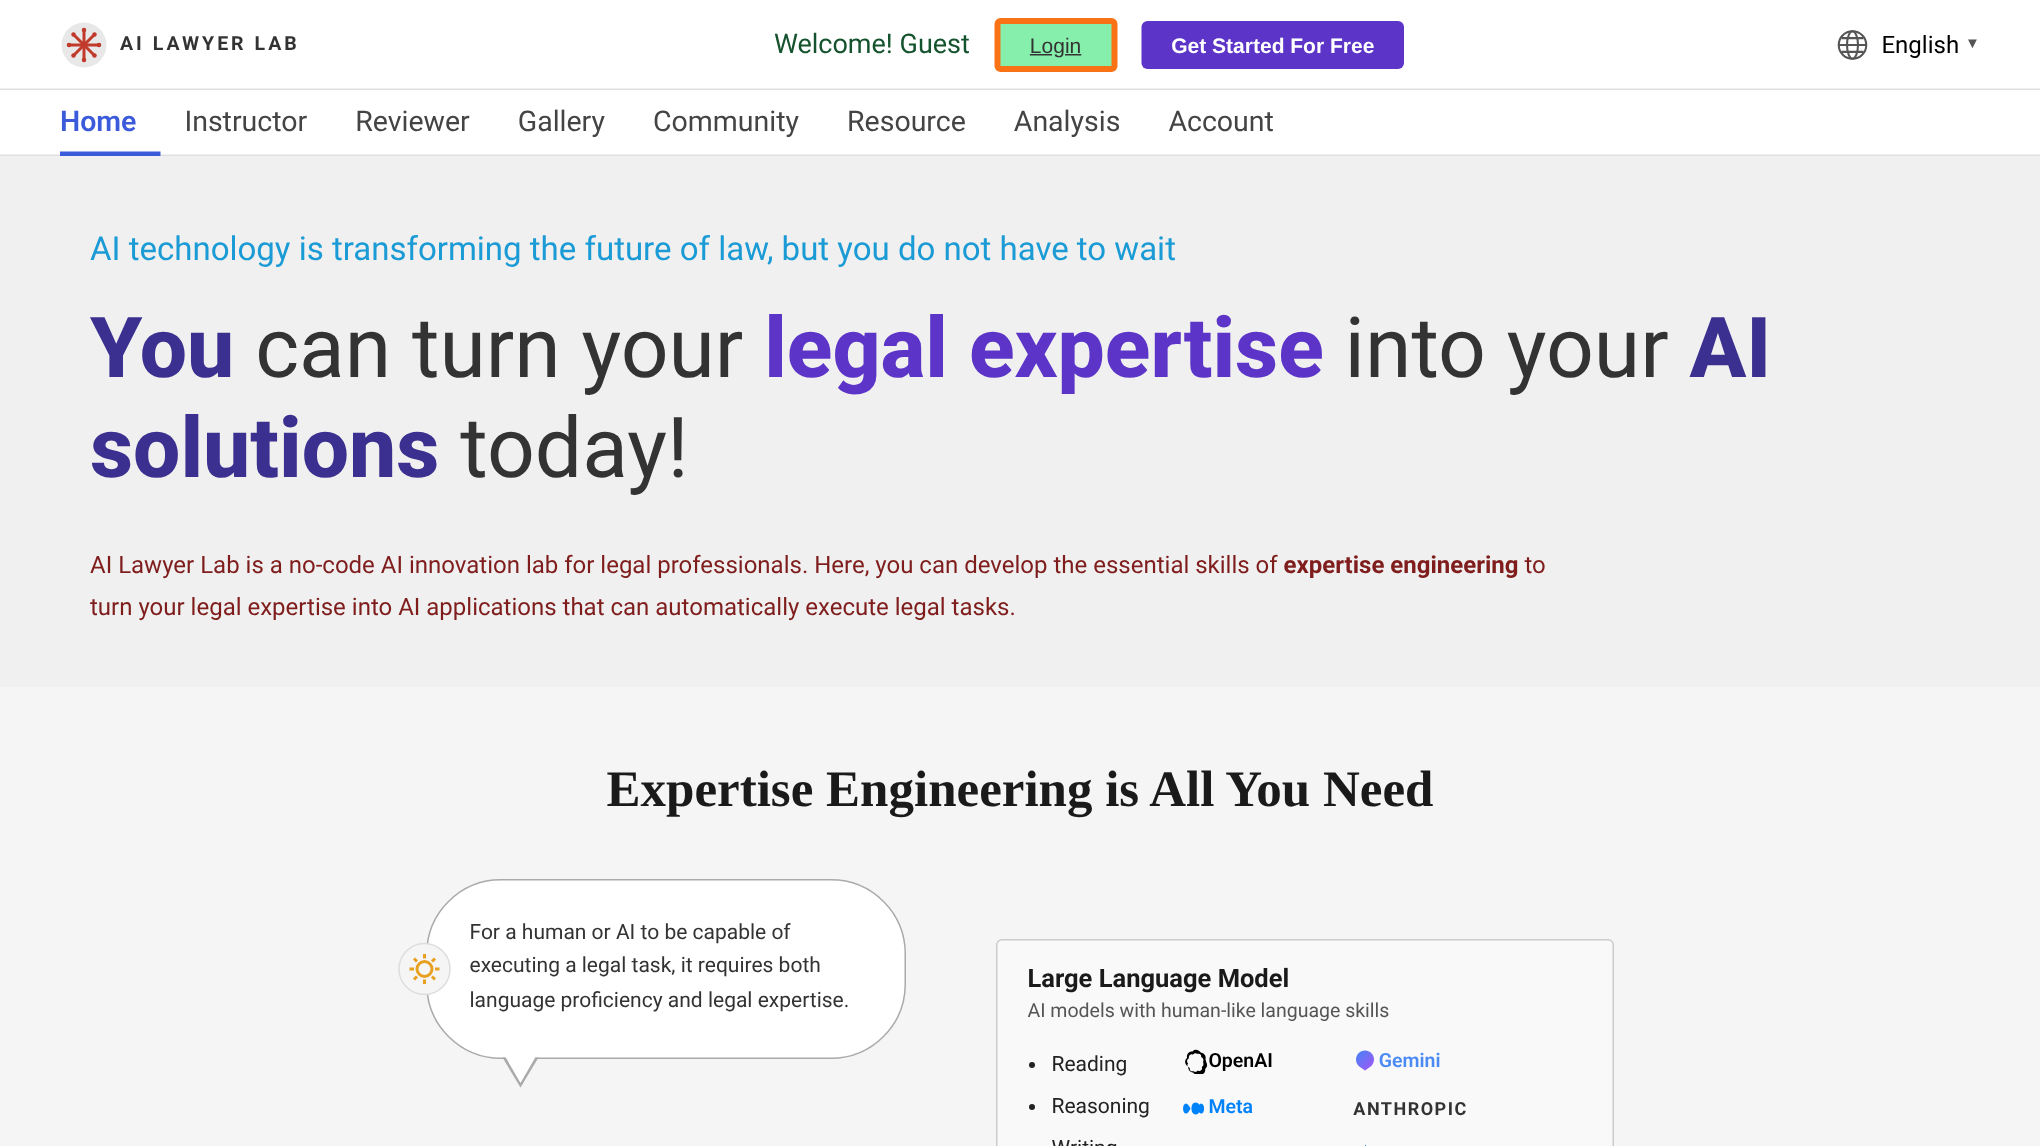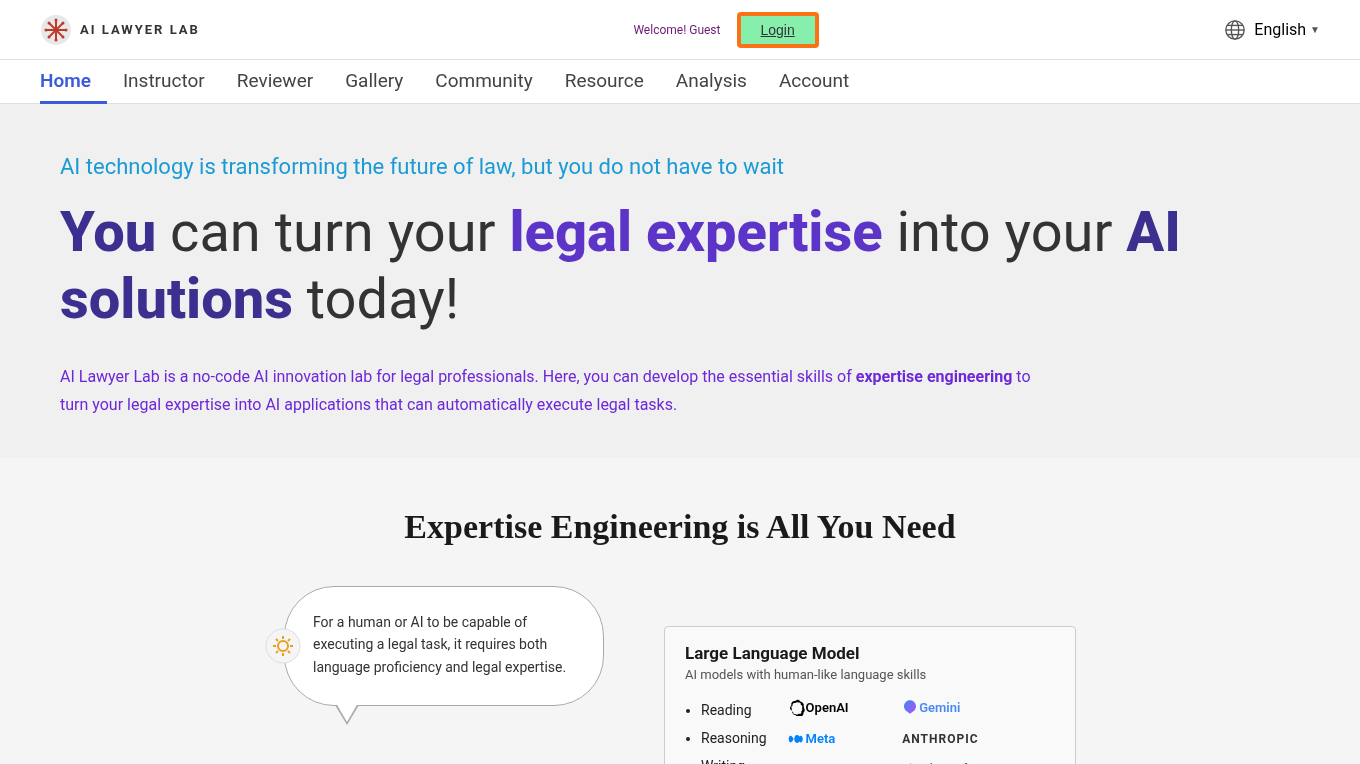--- a/index.html
+++ b/index.html
@@ -30,22 +30,22 @@
       letter-spacing: 2px;
       color: #333;
       text-transform: uppercase;
     }
     .header-center {
       display: flex;
       align-items: center;
       gap: 16px;
     }
     .welcome-text {
-      font-size: 12px;
-      color: #701a75;
+      font-size: 18px;
+      color: #14532d;
       margin-left: 28px;
     }
     .login-btn {
       border: 4px solid #f97316;
       background: #86efac;
       padding: 6px 20px;
       border-radius: 4px;
       font-size: 14px;
       cursor: pointer;
       color: #333;
@@ -133,21 +133,21 @@
     .hero-headline .legal-expertise {
       color: #5c35c8;
       font-weight: 800;
     }
     .hero-headline .ai-solutions {
       color: #3b2f8f;
       font-weight: 800;
     }
     .hero-description {
       font-size: 16px;
-      color: #6d28d9;
+      color: #7f1d1d;
       line-height: 1.7;
       max-width: 980px;
     }
     .hero-description .bold {
       font-weight: 700;
     }
 
     
     .section2 {
       background: #f5f5f5;
@@ -309,20 +309,21 @@
         <circle cx="7" cy="-7" r="1.5" fill="#c0392b"></circle>
         <circle cx="-7" cy="7" r="1.5" fill="#c0392b"></circle>
       </g>
     </svg>
     <span class="logo-text">AI LAWYER LAB</span>
   </div>
 
   <div class="header-center">
     <span class="welcome-text">Welcome! Guest</span>
     <button class="login-btn">Login</button>
+    <button class="get-started-btn">Get Started For Free</button>
   </div>
 
   <div class="header-right">
     <svg class="globe-icon" viewBox="0 0 24 24" fill="none" stroke="#555" stroke-width="1.5">
       <circle cx="12" cy="12" r="10"></circle>
       <ellipse cx="12" cy="12" rx="4" ry="10"></ellipse>
       <line x1="2" y1="12" x2="22" y2="12"></line>
       <line x1="4" y1="7" x2="20" y2="7"></line>
       <line x1="4" y1="17" x2="20" y2="17"></line>
     </svg>

